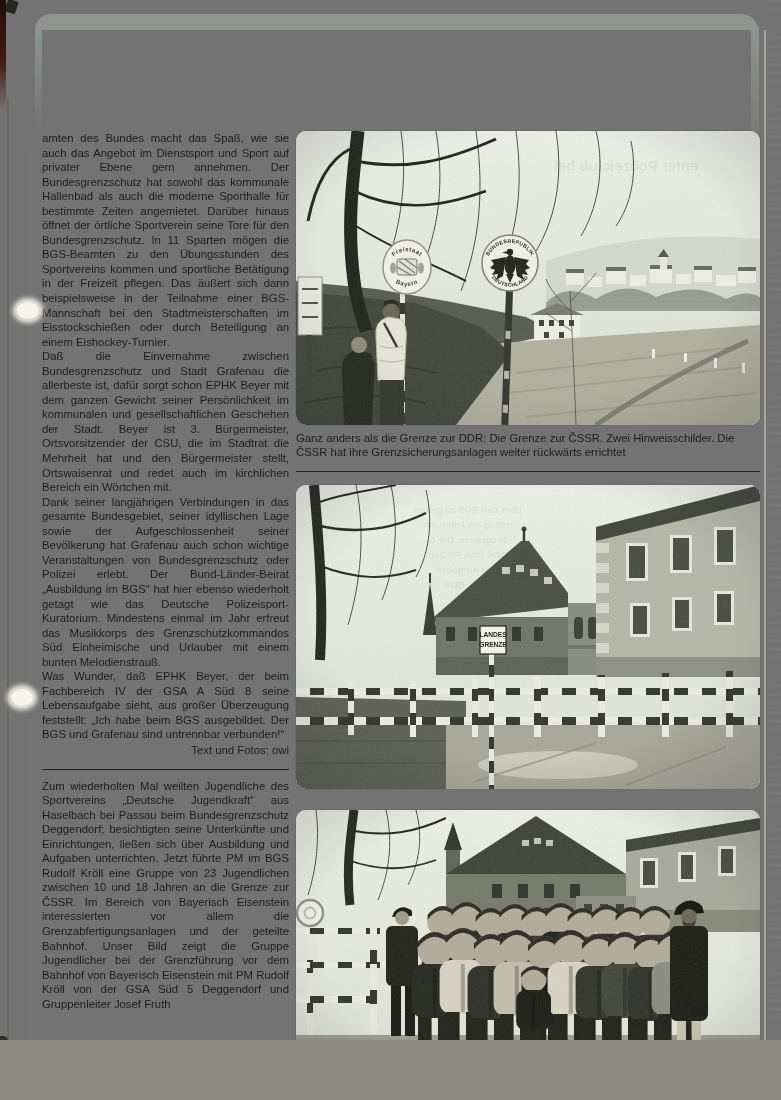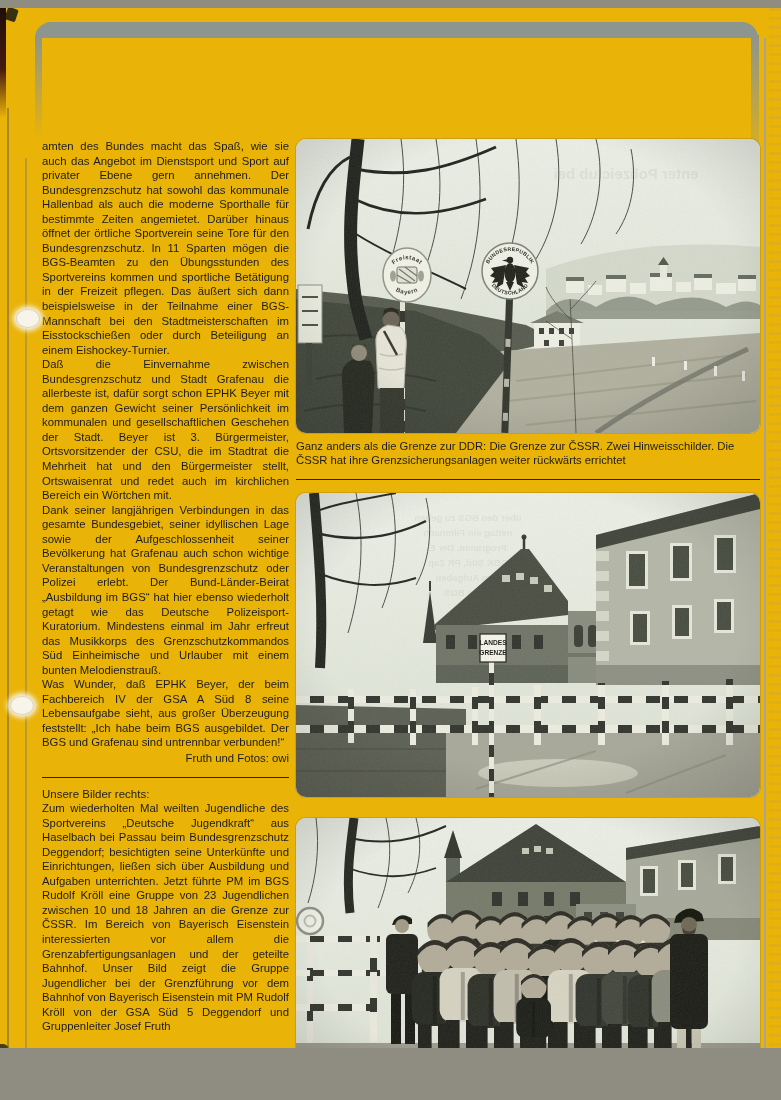--- a/index.html
+++ b/index.html
@@ -1,18 +1,18 @@
 <!DOCTYPE html>
 <html lang="de"><head>
 <meta charset="utf-8">
 <style>
   html,body{margin:0;padding:0;background:#8f8c82;}
   .page{
-    position:relative;width:781px;height:1040px;margin:8px auto;
-    background:#eab308;overflow:hidden;
+    position:relative;width:781px;height:1040px;margin:0 auto;
+    background:#737373;overflow:hidden;
     font-family:"Liberation Sans",sans-serif;color:#1d1d1f;
   }
   
   .spine{position:absolute;left:0;top:0;width:6px;height:110px;
     background:linear-gradient(180deg,#1f0e0a 0%,#45190f 55%,rgba(69,25,15,0) 100%);}
   .corner-mark{position:absolute;left:6px;top:0;width:11px;height:13px;background:#191713;
     transform:rotate(18deg);border-radius:2px;opacity:.85;}
   .bottom-mark{position:absolute;left:0px;top:1036px;width:9px;height:22px;background:#23201a;
     border-radius:0 6px 6px 0;opacity:.8;filter:blur(.4px);}
   .band-top{position:absolute;left:35px;top:14px;width:723px;height:16px;
@@ -66,23 +66,22 @@
   <div class="edge-line-b"></div>
   <div class="page-edge-right"></div>
   <div class="edge-noise"></div>
   <div class="bottom-shadow"></div>
 
   <div class="text-col">
     <p>amten des Bundes macht das Spaß, wie sie auch das Angebot im Dienstsport und Sport auf privater Ebene gern annehmen. Der Bundesgrenzschutz hat sowohl das kommunale Hallenbad als auch die moderne Sporthalle für bestimmte Zeiten angemietet. Darüber hinaus öffnet der örtliche Sportverein seine Tore für den Bundesgrenzschutz. In 11 Sparten mögen die BGS-Beamten zu den Übungsstunden des Sportvereins kommen und sportliche Betätigung in der Freizeit pflegen. Das äußert sich dann beispielsweise in der Teilnahme einer BGS-Mannschaft bei den Stadtmeisterschaften im Eisstockschießen oder durch Beteiligung an einem Eishockey-Turnier.</p>
     <p>Daß die Einvernahme zwischen Bundesgrenzschutz und Stadt Grafenau die allerbeste ist, dafür sorgt schon EPHK Beyer mit dem ganzen Gewicht seiner Persönlichkeit im kommunalen und gesellschaftlichen Geschehen der Stadt. Beyer ist 3. Bürgermeister, Ortsvorsitzender der CSU, die im Stadtrat die Mehrheit hat und den Bürgermeister stellt, Ortswaisenrat und redet auch im kirchlichen Bereich ein Wörtchen mit.</p>
     <p>Dank seiner langjährigen Verbindungen in das gesamte Bundesgebiet, seiner idyllischen Lage sowie der Aufgeschlossenheit seiner Bevölkerung hat Grafenau auch schon wichtige Veranstaltungen von Bundesgrenzschutz oder Polizei erlebt. Der Bund-Länder-Beirat „Ausbildung im BGS“ hat hier ebenso wiederholt getagt wie das Deutsche Polizeisport-Kuratorium. Mindestens einmal im Jahr erfreut das Musikkorps des Grenzschutzkommandos Süd Einheimische und Urlauber mit einem bunten Melodienstrauß.</p>
     <p>Was Wunder, daß EPHK Beyer, der beim Fachbereich IV der GSA A Süd 8 seine Lebensaufgabe sieht, aus großer Überzeugung feststellt: „Ich habe beim BGS ausgebildet. Der BGS und Grafenau sind untrennbar verbunden!“</p>
-    <div class="byline">Fruth und Fotos: owi</div>
+    <div class="byline">Text und Fotos: owi</div>
     <hr class="col-rule">
-    <p class="note-head">Unsere Bilder rechts:</p>
     <p class="note">Zum wiederholten Mal weilten Jugendliche des Sportvereins „Deutsche Jugendkraft“ aus Haselbach bei Passau beim Bundesgrenzschutz Deggendorf; besichtigten seine Unterkünfte und Einrichtungen, ließen sich über Ausbildung und Aufgaben unterrichten. Jetzt führte PM im BGS Rudolf Kröll eine Gruppe von 23 Jugendlichen zwischen 10 und 18 Jahren an die Grenze zur ČSSR. Im Bereich von Bayerisch Eisenstein interessierten vor allem die Grenzabfertigungsanlagen und der geteilte Bahnhof. Unser Bild zeigt die Gruppe Jugendlicher bei der Grenzführung vor dem Bahnhof von Bayerisch Eisenstein mit PM Rudolf Kröll von der GSA Süd 5 Deggendorf und Gruppenleiter Josef Fruth</p>
   </div>
 
   <div class="punch-spot spot-1"></div>
   <div class="punch-spot spot-2"></div>
 
   <div class="photo photo-1">
     <svg width="464" height="294" viewBox="0 0 464 294" xmlns="http://www.w3.org/2000/svg">
       <defs>
         <linearGradient id="skyG" x1="0" y1="0" x2="0" y2="1">

